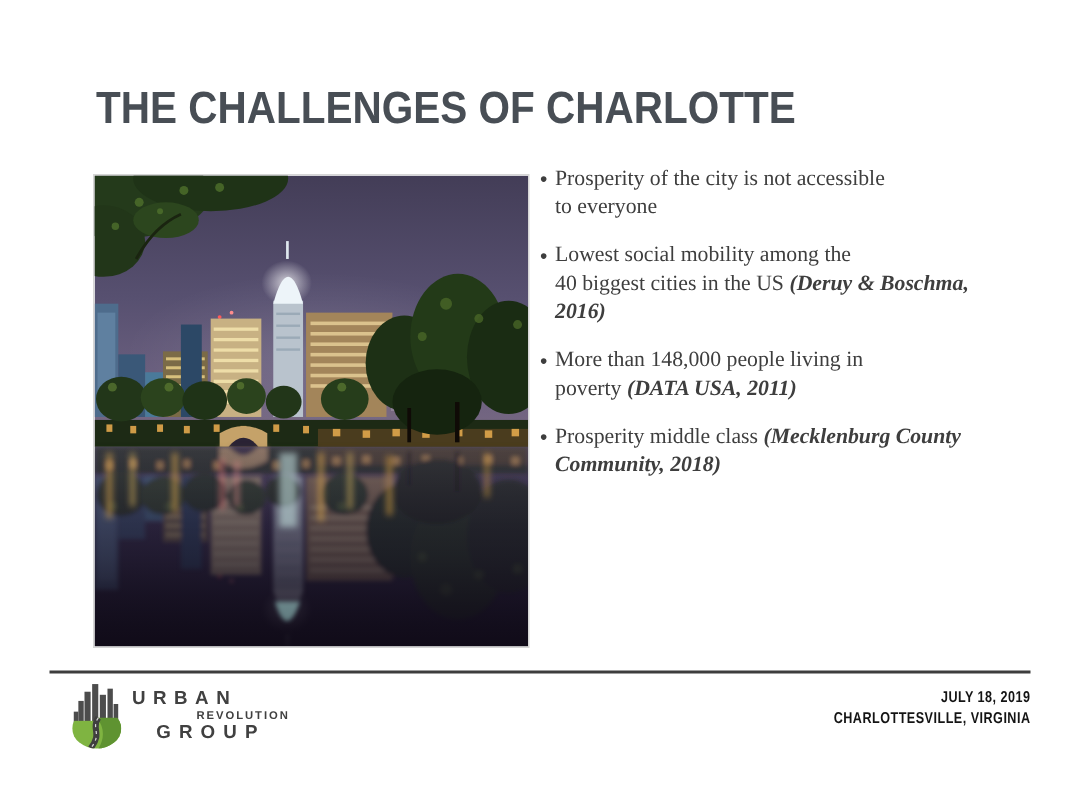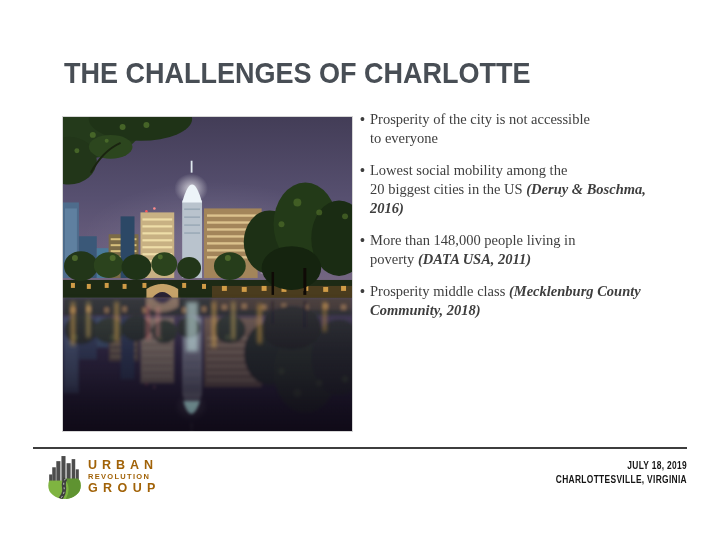--- a/index.html
+++ b/index.html
@@ -32,23 +32,23 @@
   .b-text { white-space: pre-wrap; }
   .cite { font-weight: bold; font-style: italic; white-space: pre-wrap; }
 
   .footer-line {
     position: absolute; left: 33px; top: 447px;
     width: 654px; height: 2px; background: #3d3d3d;
   }
 
   .logo { position: absolute; left: 46px; top: 454px; display: flex; align-items: flex-start; }
   .logo-icon { width: 37px; height: 47px; }
-  .logo-text { margin-left: 5px; margin-top: 5px; color: #a16207; }
+  .logo-text { margin-left: 5px; margin-top: 5px; color: #404040; }
   .logo-l1 { font-size: 12.5px; font-weight: bold; letter-spacing: 5px; line-height: 13px; white-space: nowrap; }
-  .logo-l2 { font-size: 7.5px; font-weight: bold; letter-spacing: 1.3px; line-height: 9px; white-space: nowrap; }
+  .logo-l2 { font-size: 7.5px; font-weight: bold; letter-spacing: 1.3px; line-height: 9px; white-space: nowrap; margin-left: 43px; }
   .logo-l3 { font-size: 12.5px; font-weight: bold; letter-spacing: 5.4px; line-height: 14px; white-space: nowrap; text-align: center; }
 
   .date-block {
     position: absolute; right: 33px; top: 458px;
     text-align: right; color: #141414;
     font-size: 10.5px; font-weight: bold; line-height: 14px; letter-spacing: 0.4px;
     transform: scaleX(0.8); transform-origin: 100% 0;
     white-space: nowrap;
   }
 </style>
@@ -222,21 +222,21 @@
 
   <div class="bullets">
     <div class="bullet-item">
       <span class="b-marker">•</span>
       <span class="b-body"><span class="b-text">Prosperity of the city is not accessible
 to everyone</span><span class="cite"></span></span>
     </div>
     <div class="bullet-item">
       <span class="b-marker">•</span>
       <span class="b-body"><span class="b-text">Lowest social mobility among the
-20 biggest cities in the US </span><span class="cite">(Deruy &amp; Boschma, 2016)</span></span>
+40 biggest cities in the US </span><span class="cite">(Deruy &amp; Boschma, 2016)</span></span>
     </div>
     <div class="bullet-item">
       <span class="b-marker">•</span>
       <span class="b-body"><span class="b-text">More than 148,000 people living in
 poverty </span><span class="cite">(DATA USA, 2011)</span></span>
     </div>
     <div class="bullet-item">
       <span class="b-marker">•</span>
       <span class="b-body"><span class="b-text">Prosperity middle class </span><span class="cite">(Mecklenburg County Community, 2018)</span></span>
     </div>

